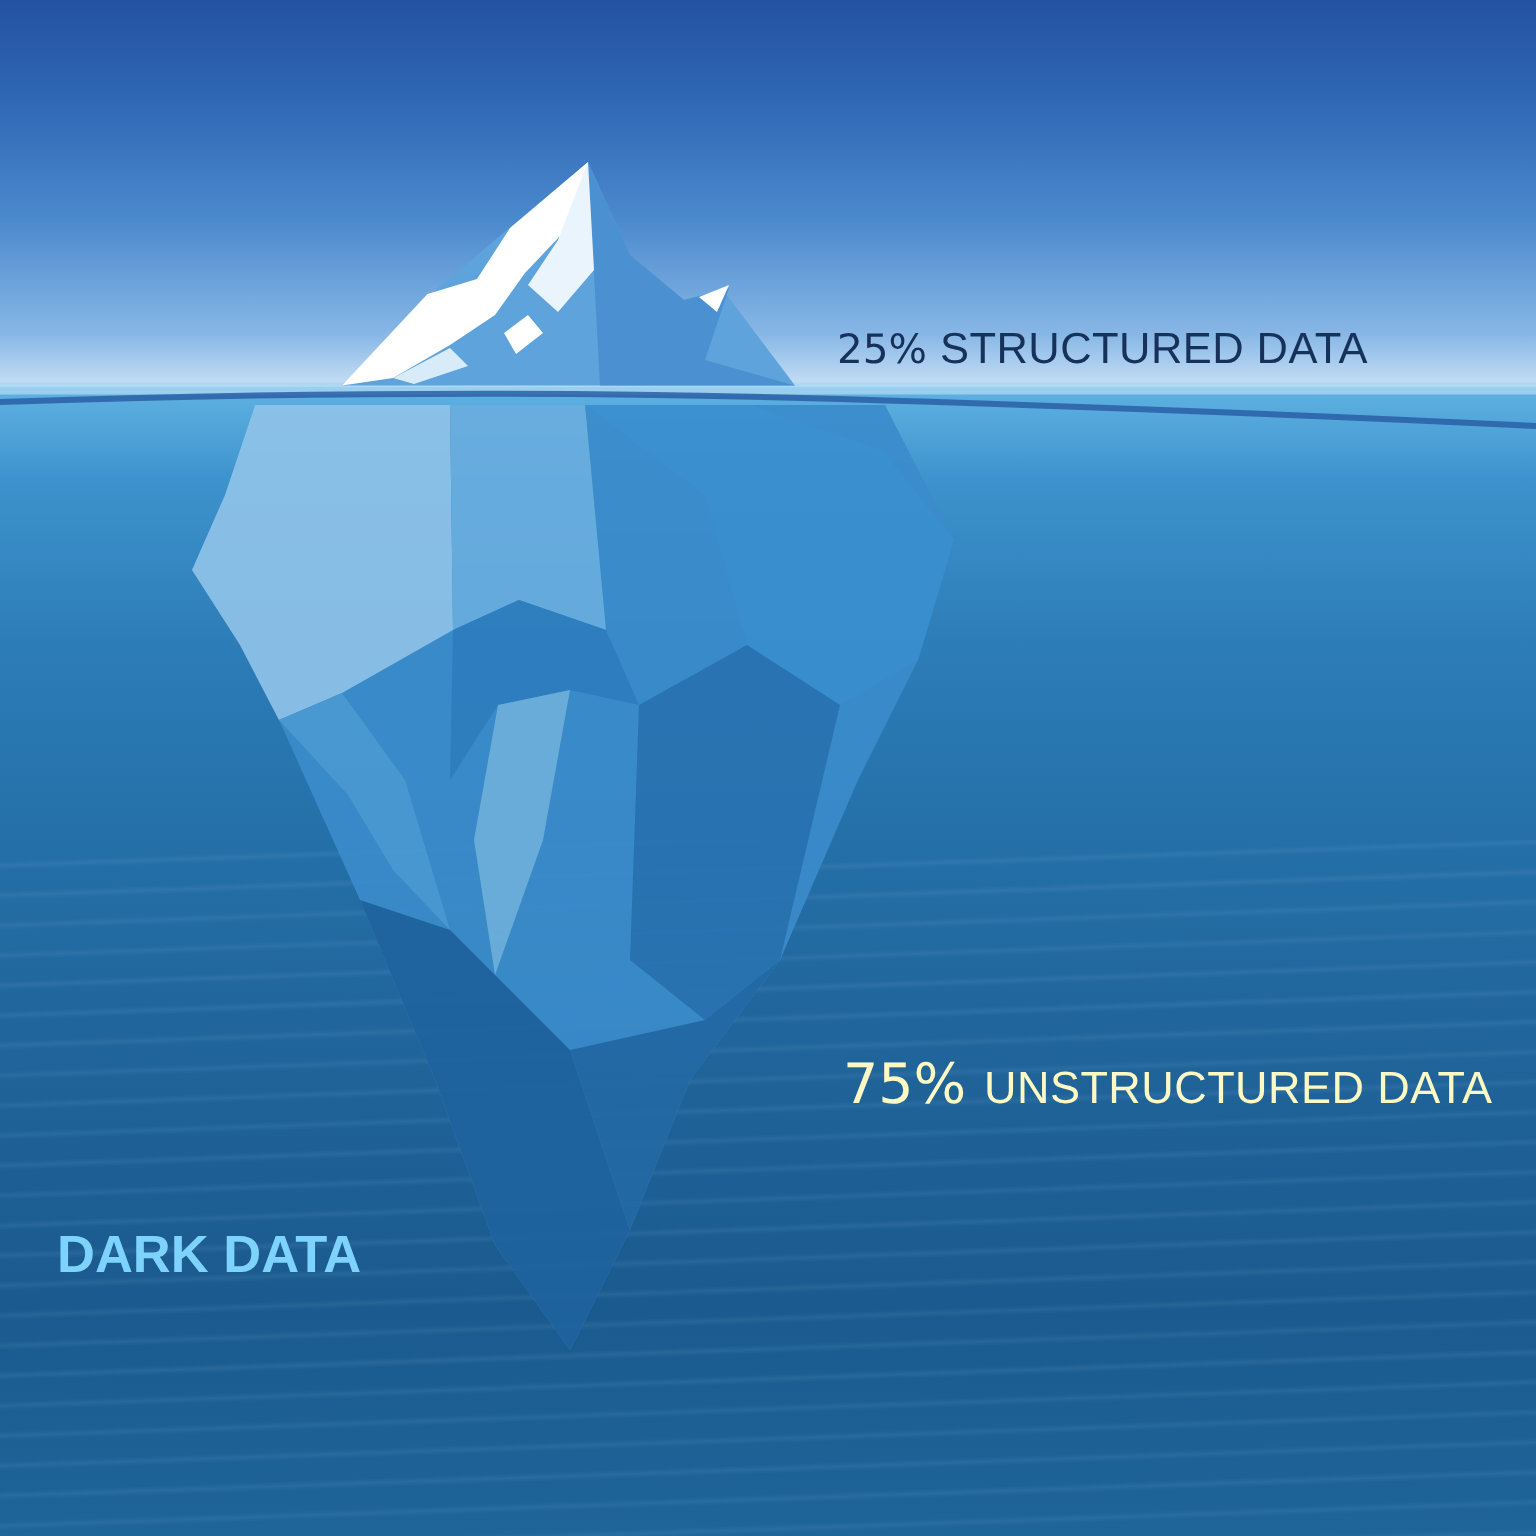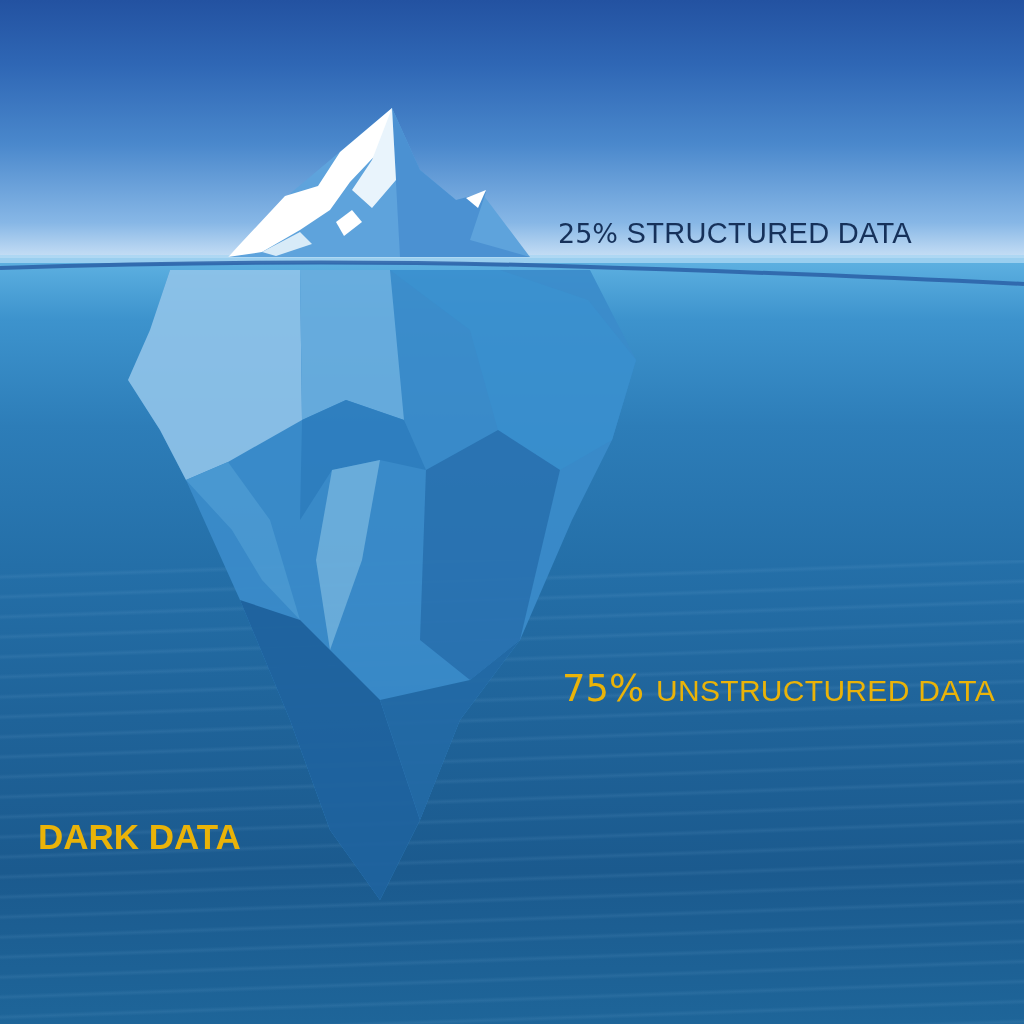--- a/index.html
+++ b/index.html
@@ -17,23 +17,23 @@
     position: absolute; left: 0; top: 560px; width: 1024px; height: 464px;
     background: repeating-linear-gradient(178deg, rgba(255,255,255,0) 0px, rgba(255,255,255,0) 14px, rgba(140,190,230,0.10) 17px, rgba(255,255,255,0) 20px);
   }
   .iceberg { position: absolute; left: 0; top: 0; }
   .label {
     position: absolute; font-family: "DejaVu Sans", sans-serif; white-space: nowrap;
   }
   .label .pct { font-weight: normal; }
   .label-structured { left: 558px; top: 217px; color: #16315a; font-size: 27px; }
   .label-structured .txt { font-family: "Liberation Sans", sans-serif; font-size: 29px; letter-spacing: 0.3px; }
-  .label-unstructured { left: 562px; top: 667px; color: #eab308; font-size: 37px; }
+  .label-unstructured { left: 562px; top: 701px; color: #fef9c3; font-size: 37px; }
   .label-unstructured .txt { font-family: "Liberation Sans", sans-serif; font-size: 30px; letter-spacing: 0.3px; }
-  .label-dark { left: 38px; top: 817px; color: #eab308; font-size: 35px; font-weight: bold; font-family: "Liberation Sans", sans-serif; }
+  .label-dark { left: 38px; top: 817px; color: #7dd3fc; font-size: 35px; font-weight: bold; font-family: "Liberation Sans", sans-serif; }
 </style>
 </head>
 <body>
 
 <div class="scene">
   <div class="sky"></div>
   <div class="sea"></div>
   <div class="ripples"></div>
 
   <svg class="iceberg" width="1024" height="1024" viewBox="0 0 1024 1024">

